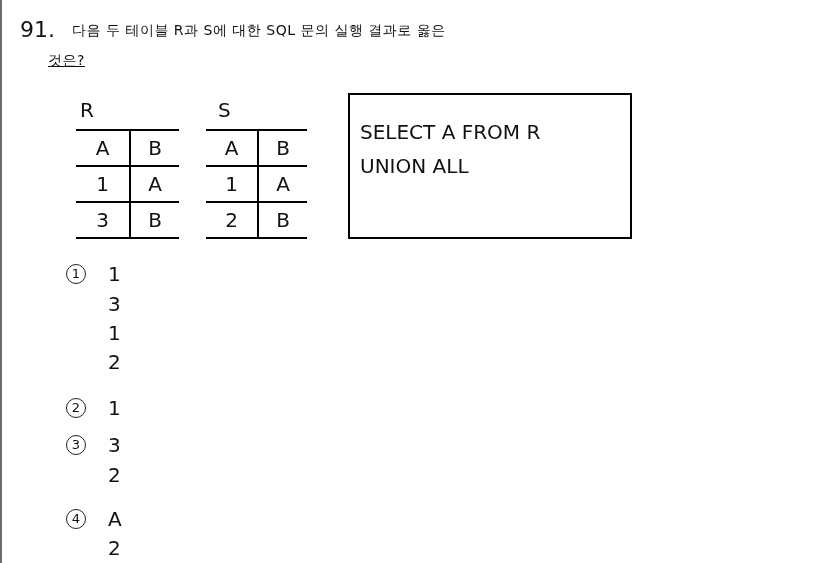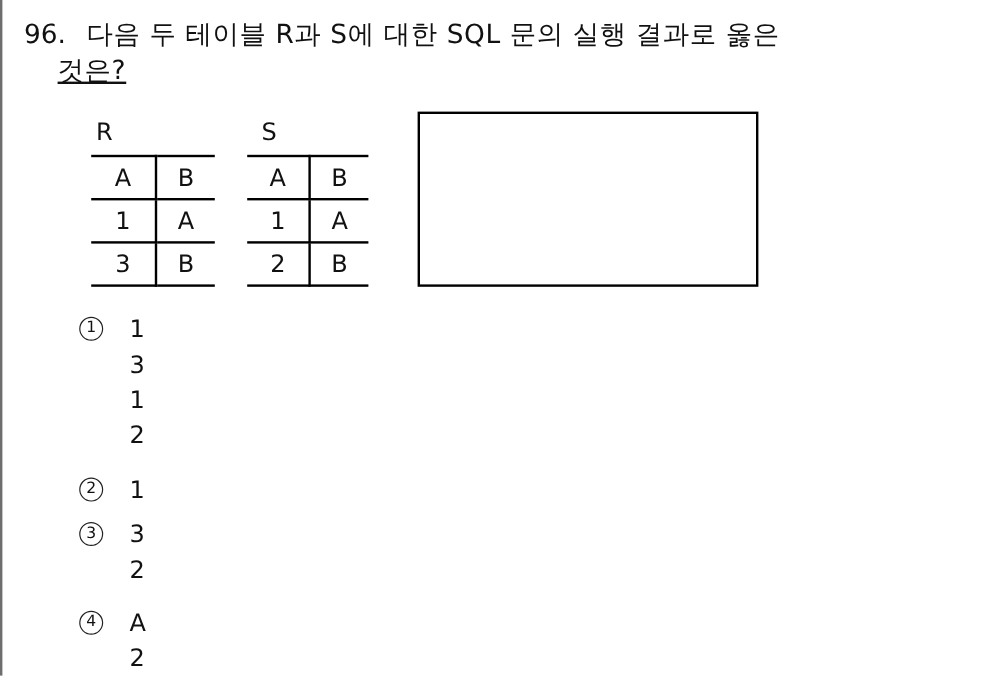--- a/index.html
+++ b/index.html
@@ -1,39 +1,39 @@
 <!DOCTYPE html>
 <html><head>
 <meta charset="utf-8">
 <style>
   html, body { margin: 0; padding: 0; background: #ffffff; }
   body { width: 826px; height: 563px; position: relative; overflow: hidden;
          font-family: "DejaVu Sans", sans-serif; color: #111; }
   .left-border { position: absolute; left: 0; top: 0; width: 2px; height: 563px; background: #6e6e6e; }
-  .q-line { position: absolute; font-size: 22px; line-height: 28px; white-space: nowrap; letter-spacing: 0.5px; }
+  .q-line { position: absolute; font-size: 14px; line-height: 28px; white-space: nowrap; letter-spacing: 0.5px; }
   .q-num { position: absolute; left: 20px; top: 16px; font-size: 22px; line-height: 28px; }
   .tbl-label { position: absolute; font-size: 20px; line-height: 24px; }
   .rel-table { position: absolute; border-collapse: collapse; font-size: 20px; }
   .rel-table td { height: 34px; padding: 0; text-align: center; vertical-align: middle;
                   border-top: 2px solid #000; border-bottom: 2px solid #000; }
   .rel-table td.c1 { border-right: 2px solid #000; }
   .sql-box { position: absolute; left: 348px; top: 93px; width: 280px; height: 142px;
              border: 2px solid #000; box-sizing: content-box; }
   .sql-line { position: absolute; left: 10px; font-size: 20px; line-height: 24px; white-space: nowrap; }
   .opt-mark { position: absolute; left: 66px; width: 18px; height: 18px; border: 1px solid #222;
               border-radius: 50%; font-size: 13px; line-height: 18px; text-align: center; }
   .opt-val { position: absolute; left: 108px; font-size: 20px; line-height: 24px; }
 </style>
 </head>
 <body>
 
 <div class="left-border"></div>
 
 <div>
-  <span class="q-num">96.</span>
+  <span class="q-num">91.</span>
   <span class="q-line" style="left:72px; top:16px;">다음 두 테이블 R과 S에 대한 SQL 문의 실행 결과로 옳은</span>
   <span class="q-line" style="left:48px; top:46px;text-decoration:underline;">것은?</span>
 </div>
 
 <div>
   <span class="tbl-label" style="left:80px; top:98px;">R</span>
   <table class="rel-table" style="left:76px; top:129px; width:103px;">
     <tbody>
         <tr>
       <td class="c1" style="width:53px;">A</td>
@@ -65,20 +65,22 @@
     </tr>
     <tr>
       <td class="c1">2</td>
       <td>B</td>
     </tr>
   </tbody>
     </table>
 </div>
 
 <div class="sql-box">
+  <span class="sql-line" style="top:25px;">SELECT A FROM R</span>
+  <span class="sql-line" style="top:59px;">UNION ALL</span>
 </div>
 
 <div>
   <span class="opt-mark" style="top:264px;">1</span>
   <span class="opt-val" style="top:262px;">1</span>
   <span class="opt-val" style="top:292px;">3</span>
   <span class="opt-val" style="top:321px;">1</span>
   <span class="opt-val" style="top:350px;">2</span>
 </div>
 

